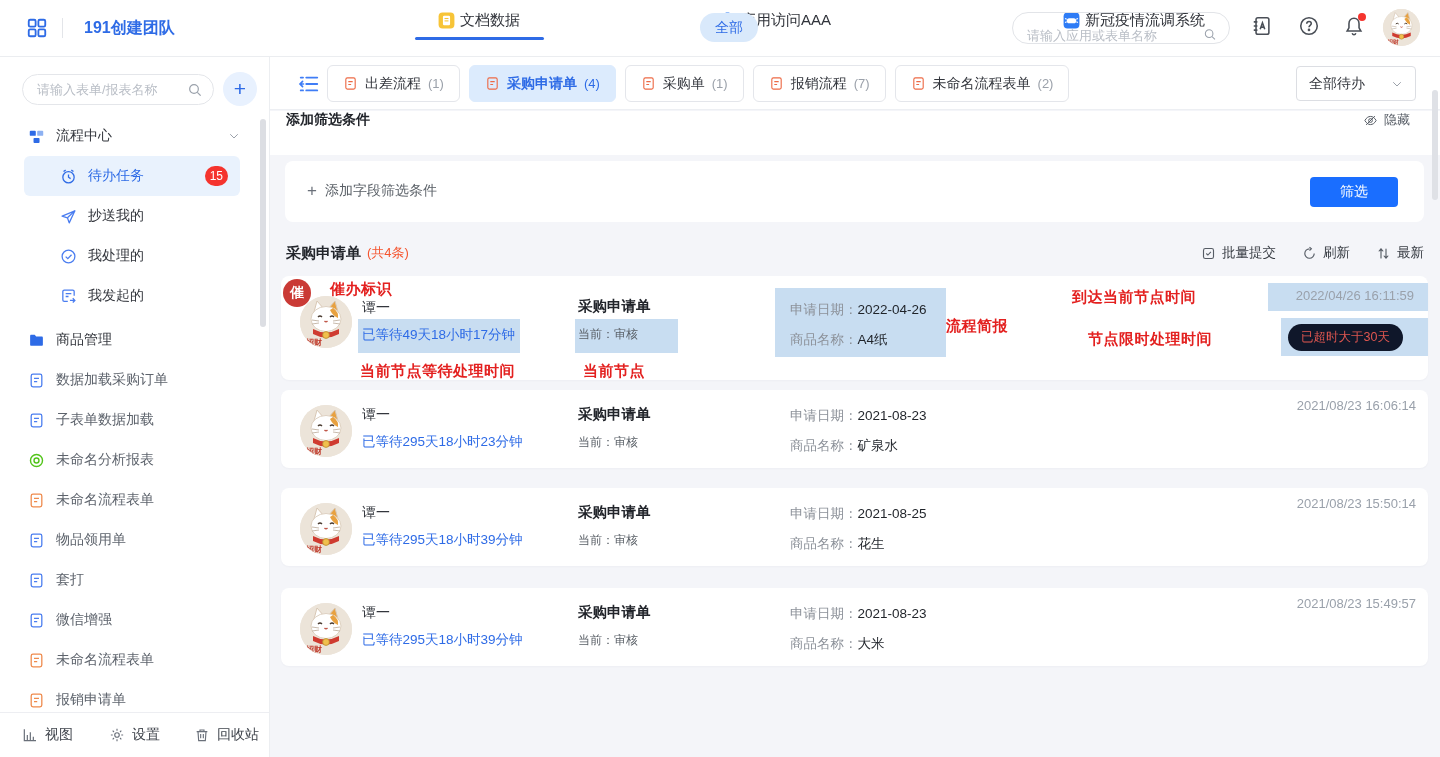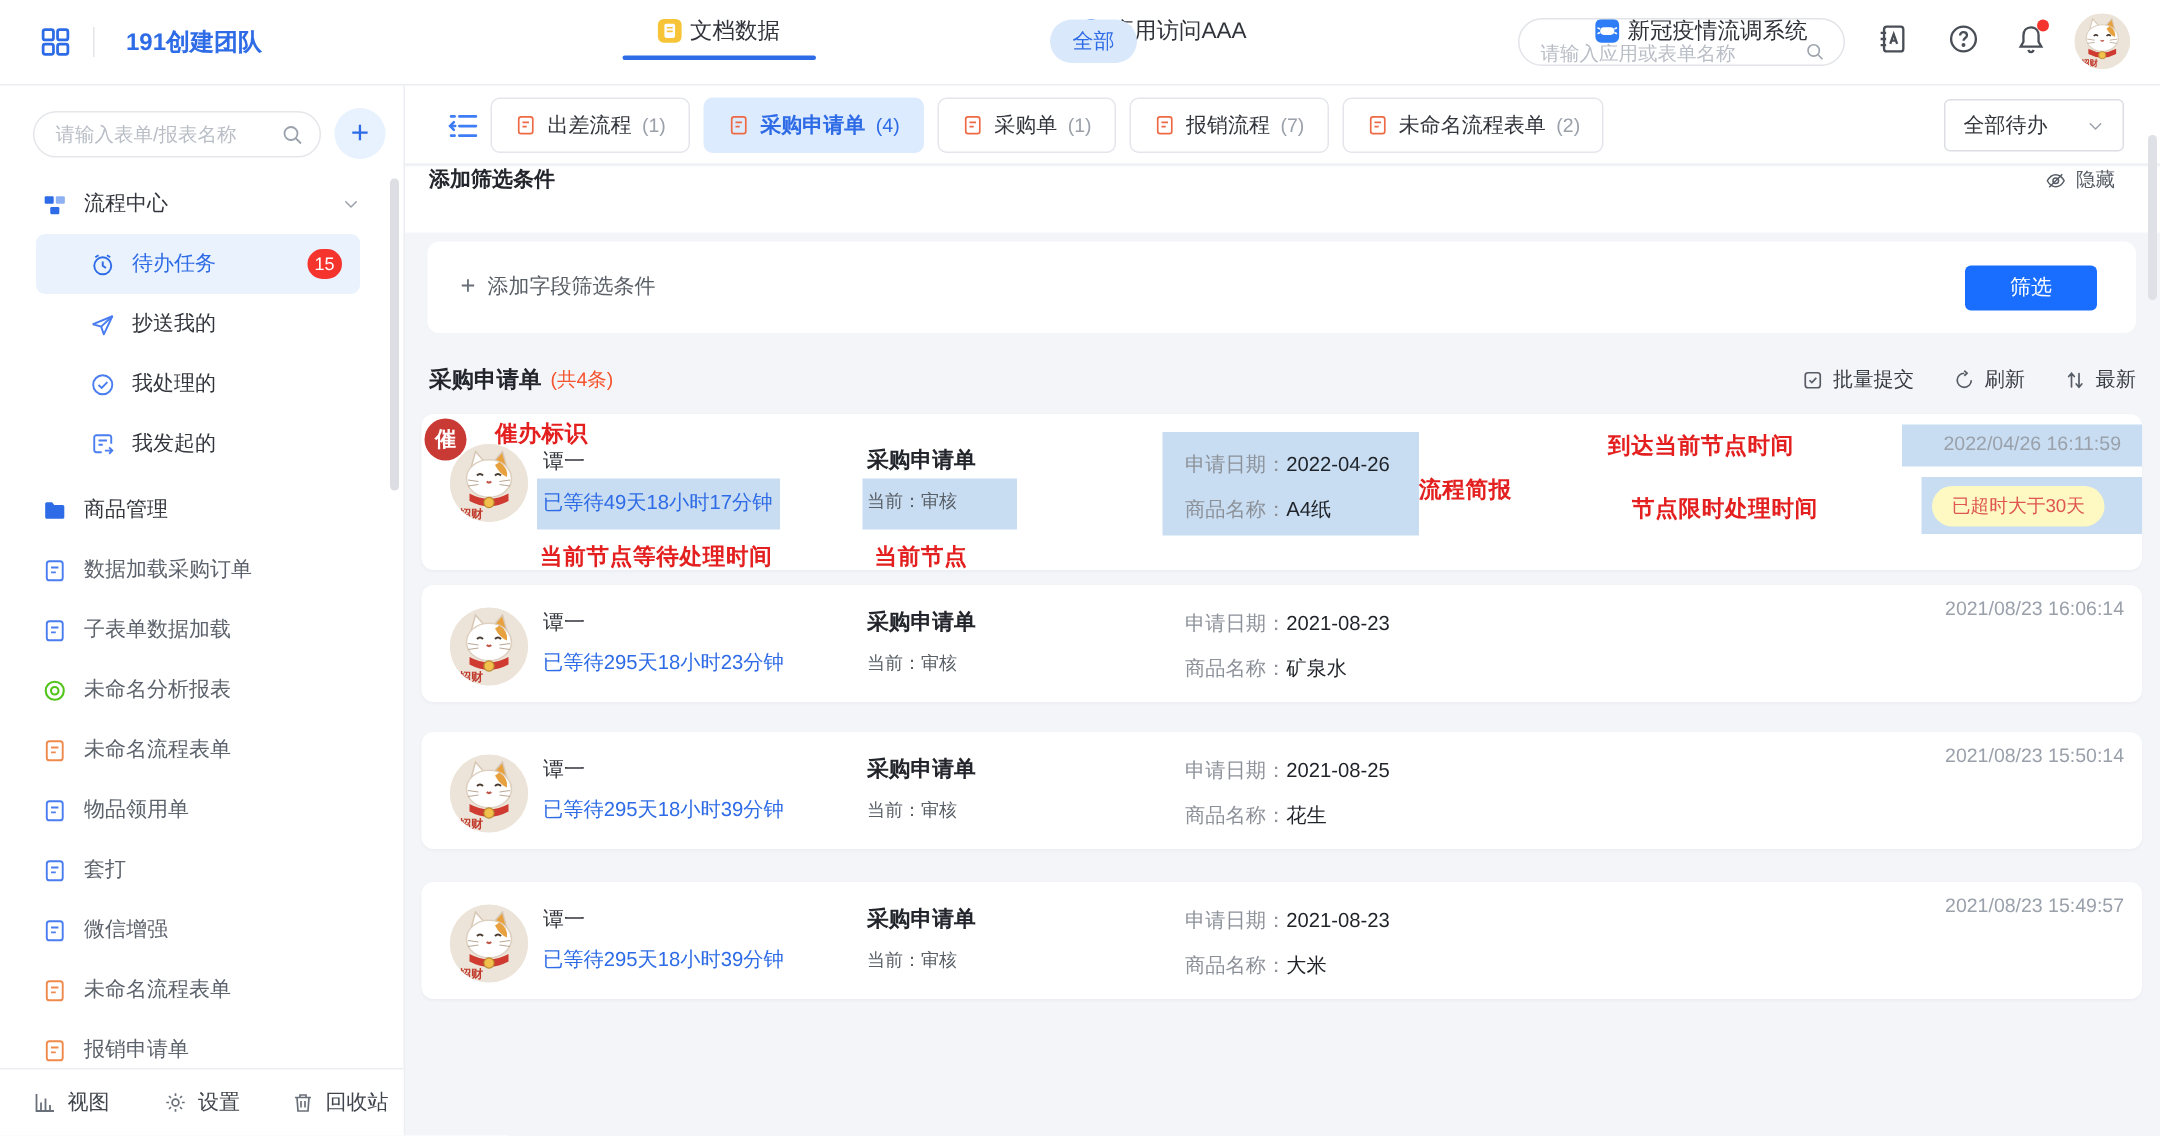--- a/index.html
+++ b/index.html
@@ -122,21 +122,21 @@
   #card0 .c-line2 { top:55px; }
   .c-val { color:#1f2329; }
   .c-time { position:absolute; right:12px; top:8px; font-size:13px; color:#9aa1ab; }
   #card0 .c-time { top:12px; right:14px; }
   .hl { position:absolute; background:#c8ddf1; }
   .hl-wait { left:77px; top:43px; width:162px; height:34px; }
   .hl-node { left:294px; top:43px; width:103px; height:34px; }
   .hl-info { left:494px; top:12px; width:171px; height:69px; }
   .hl-time { right:0; top:7px; width:160px; height:28px; }
   .hl-pill { right:0; top:42px; width:147px; height:38px; }
-  .pill-overdue { position:absolute; right:25px; top:48px; background:#fef9c3; color:#df5650;
+  .pill-overdue { position:absolute; right:25px; top:48px; background:#0f172a; color:#df5650;
                   font-size:12.5px; padding:5px 13px; border-radius:14px; }
   .urge-badge { position:absolute; left:2px; top:3px; width:28px; height:28px; border-radius:50%;
                 background:#ca3a35; color:#fff; font-size:14px; font-weight:700; display:flex;
                 align-items:center; justify-content:center; z-index:3; }
   .main-scroll { position:absolute; right:2px; top:33px; width:6px; height:110px; border-radius:3px; background:#dfe1e6; }
 
   
   .anno { position:absolute; color:#e3201f; font-weight:800; font-size:15px; z-index:40;
           pointer-events:none; white-space:nowrap; letter-spacing:.5px; }
   #an-urge { left:330px; top:280px; }

